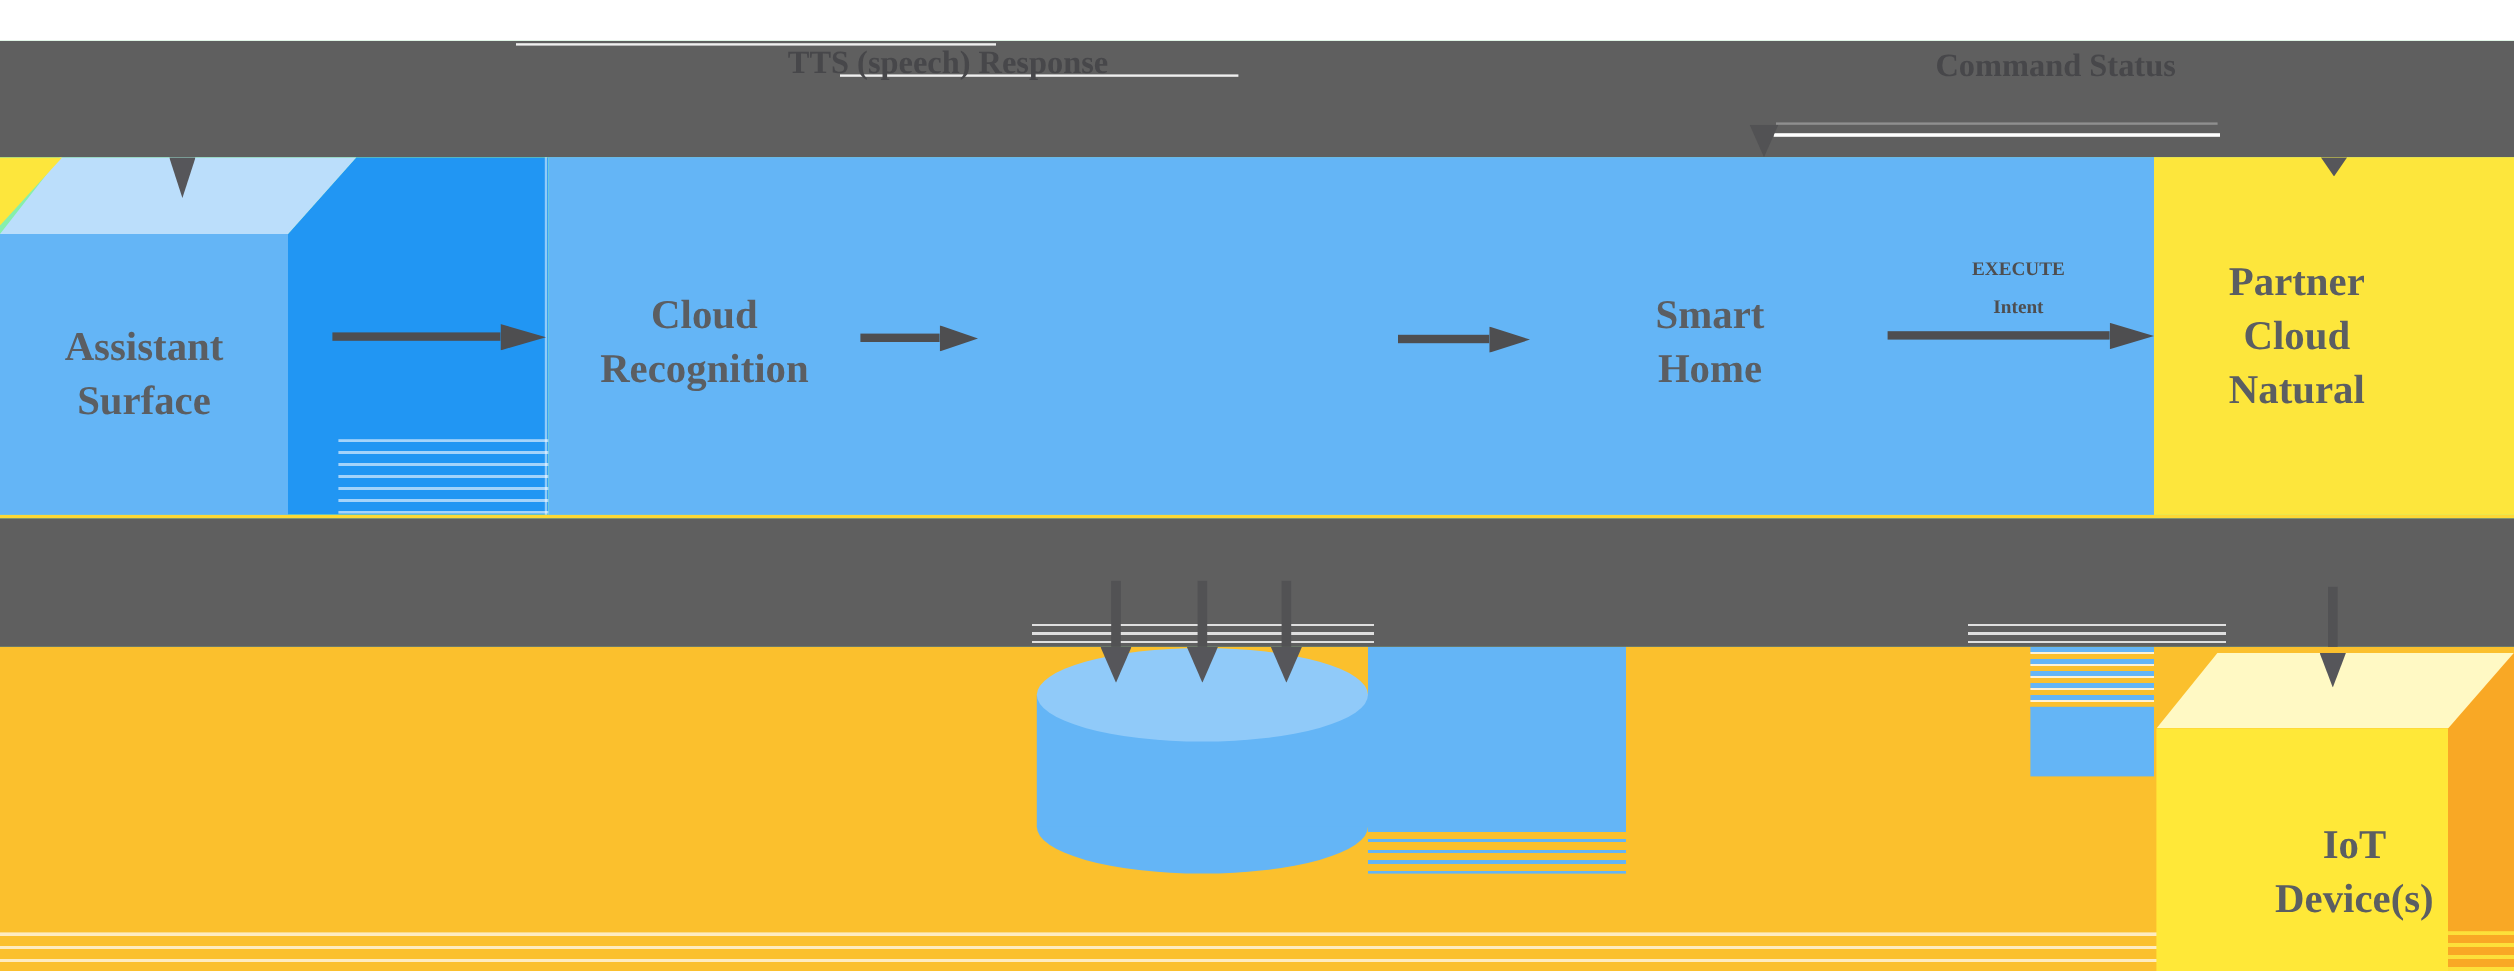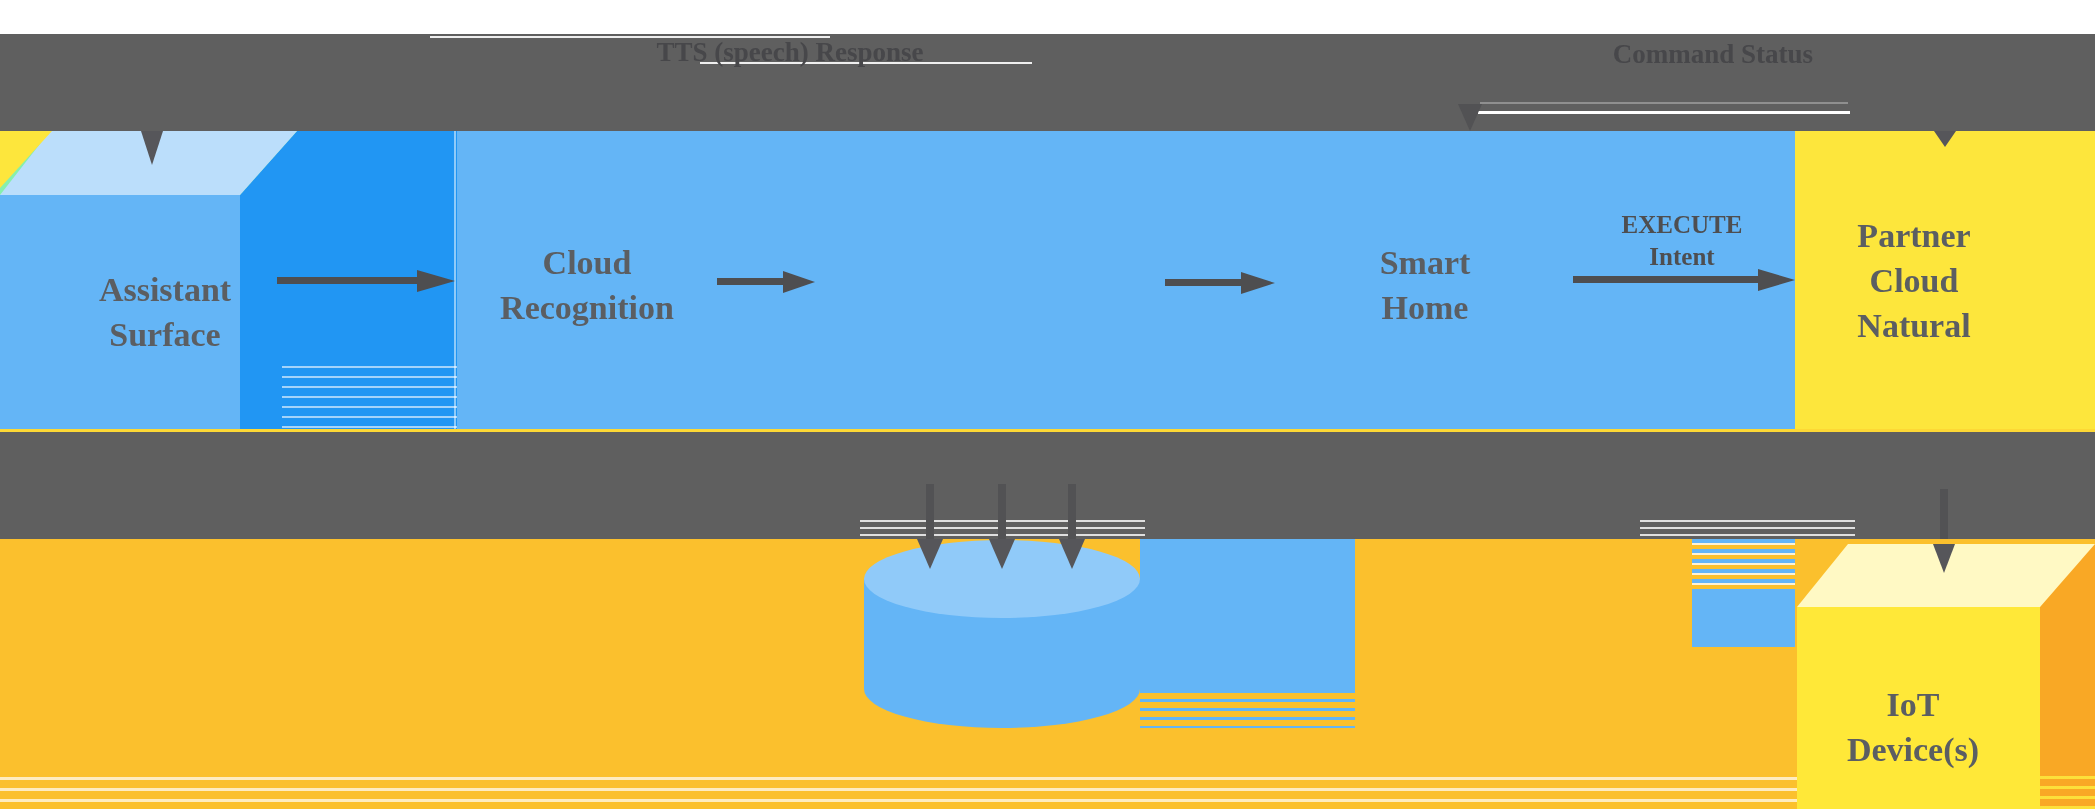--- a/index.html
+++ b/index.html
@@ -30,21 +30,21 @@
   .cube-wedge{left:0;top:97px;width:55px;height:57px;background:#FDE63C;
     clip-path:polygon(0 0,52px 0,0 100%);}
   .cube-shadow{left:240px;top:97px;width:217px;height:298px;background:#2196F3;
     clip-path:polygon(57px 0,217px 0,217px 298px,0 298px,0 64px);}
   .cube-shadow-stripes{left:282px;top:332px;width:175px;height:62px;
     background:repeating-linear-gradient(to bottom,rgba(187,222,251,.85) 0 2px,transparent 2px 10px);}
   .cube-divider{left:454px;top:97px;width:2px;height:298px;background:rgba(255,255,255,.5);}
   .cube-front{left:0;top:161px;width:240px;height:234px;background:#64B5F6;}
   
   .node-label{color:#5B5E62;font-size:34px;font-weight:700;text-align:center;line-height:45px;}
-  .small-label{color:#4E4E50;font-size:25px;font-weight:700;text-align:center;line-height:32px;}
+  .small-label{color:#4E4E50;font-size:16px;font-weight:700;text-align:center;line-height:32px;}
   
   .shaft{background:#4E4E50;height:7px;}
   .head-right{width:38px;height:22px;background:#4E4E50;clip-path:polygon(0 0,0 100%,100% 50%);}
   .head-down{background:#56565A;clip-path:polygon(0 0,100% 0,50% 100%);}
   .vshaft{width:8px;background:#525254;}
   
   .white-stripes{background:repeating-linear-gradient(to bottom,rgba(255,255,255,.8) 0 2px,transparent 2px 7px);}
   
   .hg-body{left:864px;top:545px;width:276px;height:110px;background:#64B5F6;}
   .hg-bottom{left:864px;top:616px;width:276px;height:78px;background:#64B5F6;border-radius:50%;}
@@ -100,21 +100,21 @@
     <div>Cloud</div>
     <div>Natural</div>
   </div>
 
   <div class="abs cube-shadow"></div>
   <div class="abs cube-shadow-stripes"></div>
   <div class="abs cube-divider"></div>
   <div class="abs cube-top"></div>
   <div class="abs cube-wedge"></div>
   <div class="abs cube-front"></div>
-  <div class="abs node-label" style="left:0;top:233px;width:240px;padding-left:45px;">
+  <div class="abs node-label" style="left:0;top:233px;width:240px;">
     <div>Assistant</div>
     <div>Surface</div>
   </div>
 
   <div class="abs head-down" style="left:141px;top:97px;width:22px;height:34px;"></div>
   <div class="abs head-down" style="left:1934px;top:97px;width:22px;height:16px;"></div>
 
   <div class="abs shaft" style="left:277px;top:243px;width:140px;"></div>
   <div class="abs head-right" style="left:417px;top:236px;"></div>
 
@@ -153,19 +153,19 @@
   <div class="abs hg-body"></div>
   <div class="abs hg-top"></div>
   <div class="abs head-down" style="left:917px;top:505px;width:26px;height:30px;"></div>
   <div class="abs head-down" style="left:989px;top:505px;width:26px;height:30px;"></div>
   <div class="abs head-down" style="left:1059px;top:505px;width:26px;height:30px;"></div>
 
   <div class="abs iot-side"></div>
   <div class="abs iot-side-stripes"></div>
   <div class="abs iot-top"></div>
   <div class="abs iot-front"></div>
-  <div class="abs node-label" style="left:1797px;top:648px;width:232px;">
+  <div class="abs node-label" style="left:1846px;top:648px;width:232px;">
     <div>IoT</div>
     <div>Device(s)</div>
   </div>
   <div class="abs head-down" style="left:1933px;top:510px;width:22px;height:29px;"></div>
 
 </div>
 
 </body></html>

